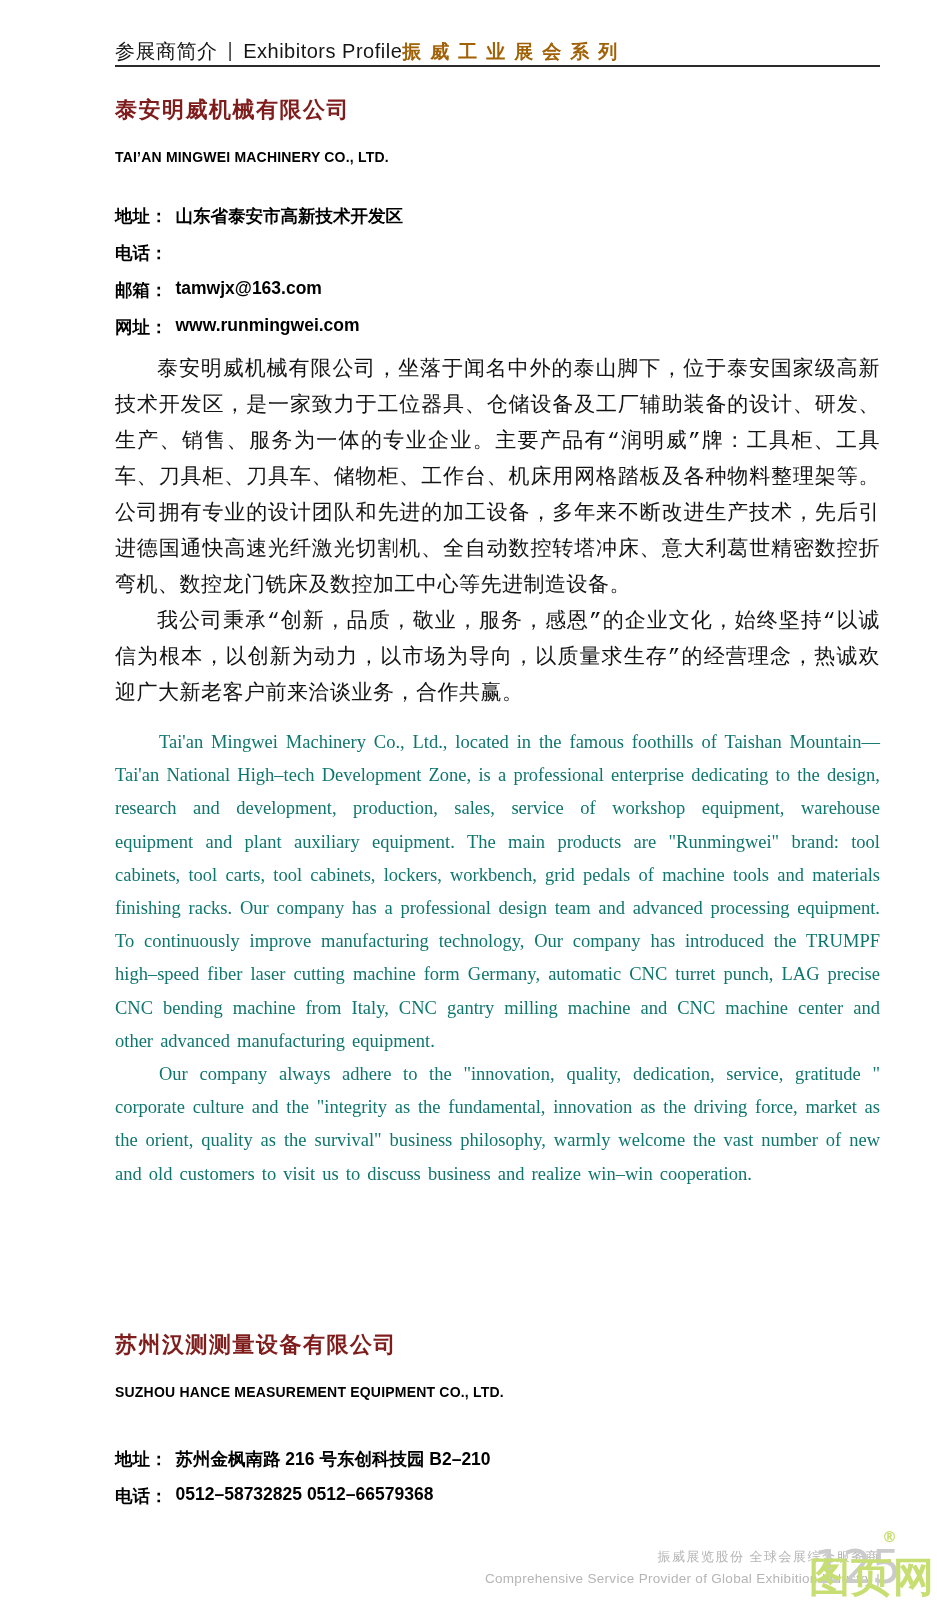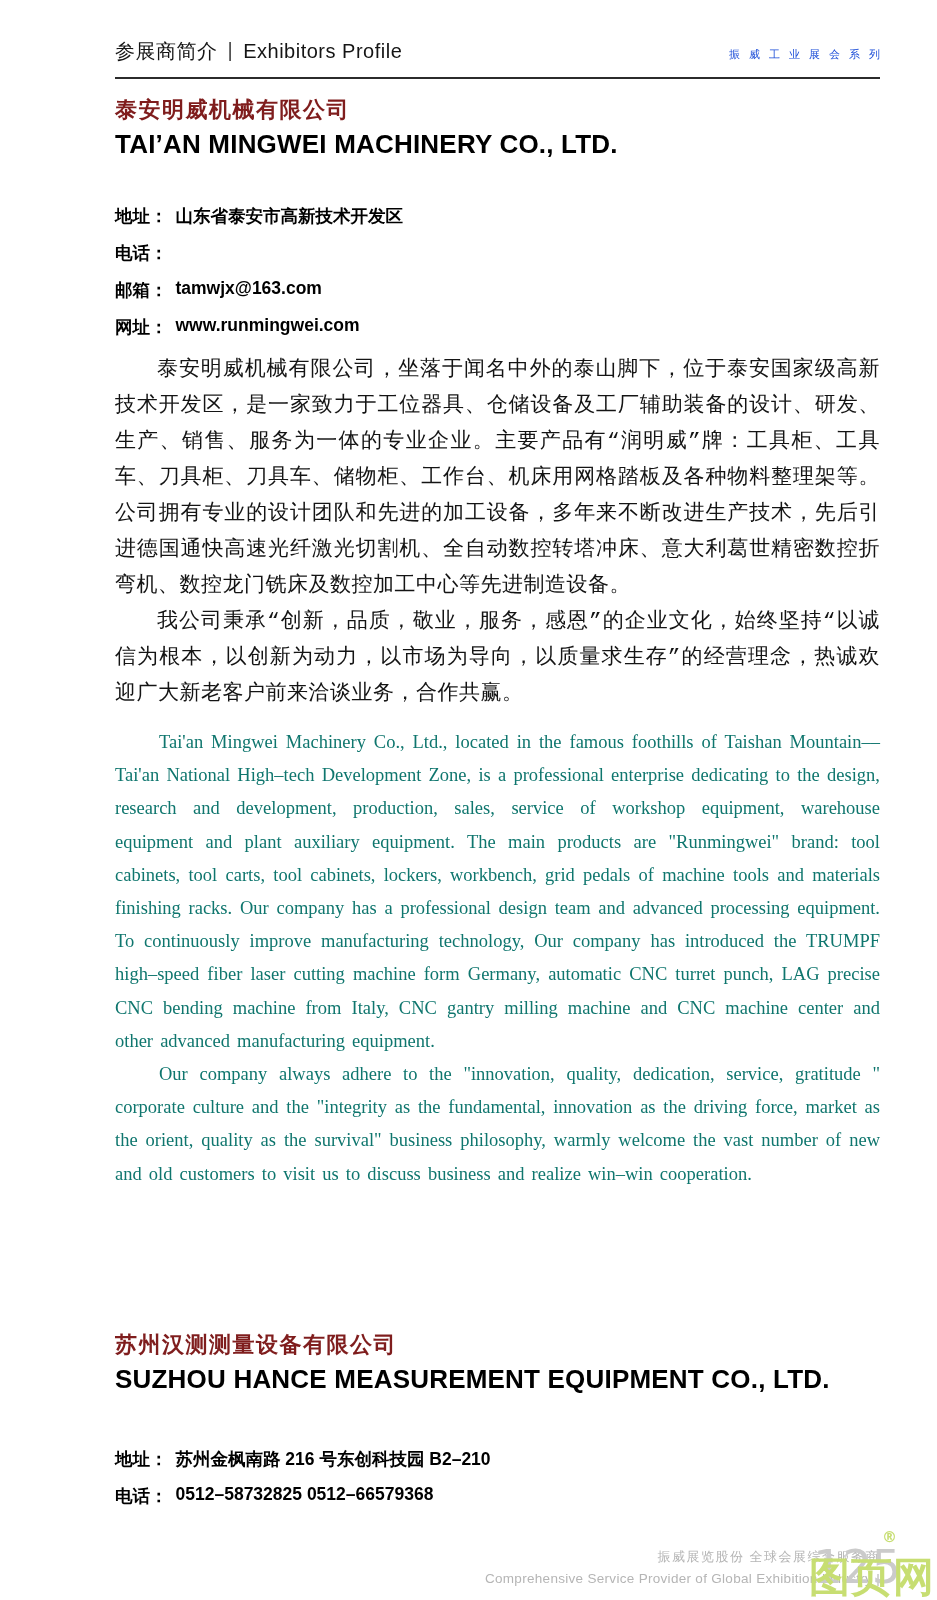--- a/index.html
+++ b/index.html
@@ -6,33 +6,33 @@
   body{
     width:937px;height:1600px;position:relative;overflow:hidden;
     font-family:"Liberation Sans",sans-serif;color:#111;
     -webkit-font-smoothing:antialiased;
   }
   .abs{position:absolute;}
 
   
   .header{
     left:115px;right:57px;top:38px;
-    display:flex;justify-content:space-between;align-items:baseline;
-    border-bottom:2px solid #2b2b2b;padding-bottom:12px;gap:12px;
+    display:flex;align-items:baseline;
+    border-bottom:2px solid #2b2b2b;
   }
   .header-left{display:flex;align-items:baseline;gap:10px;font-size:20px;color:#151515;letter-spacing:0.5px;}
   .header-divider{color:#444;font-weight:300;transform:translateY(-1px);}
-  .header-series{font-size:11px;color:#1d4ed8;font-weight:400;letter-spacing:9px;margin-right:-9px;}
+  .header-series{font-size:19px;color:#a16207;font-weight:700;letter-spacing:9px;margin-right:-9px;}
 
   
   .company-block{left:115px;right:57px;}
   .company1{top:95px;}
   .company2{top:1330px;}
   .company-name-cn{font-size:22px;font-weight:700;letter-spacing:1.5px;color:#7f1d1d;}
-  .company-name-en{font-size:26px;font-weight:700;margin-top:4px;color:#000;letter-spacing:0.2px;}
+  .company-name-en{font-size:14px;font-weight:700;margin-top:24px;color:#000;letter-spacing:0.2px;}
 
   
   .contacts{left:115px;right:57px;margin-top:12px;}
   .contacts1{top:192px;}
   .contacts2{top:1435px;}
   .contact-row{font-size:17.5px;font-weight:600;margin-bottom:13px;color:#000;display:flex;}
   .contact-label{margin-right:8px;white-space:nowrap;}
   .contact-value{white-space:pre-wrap;font-weight:600;}
 
   

